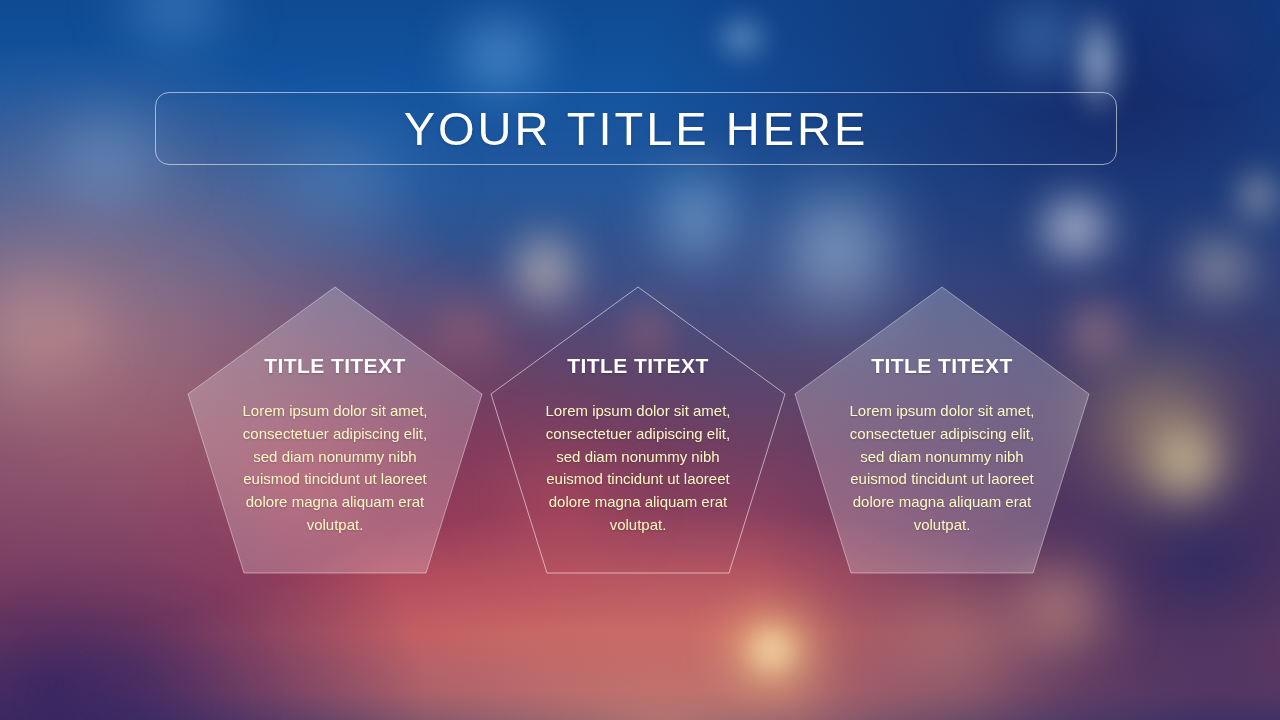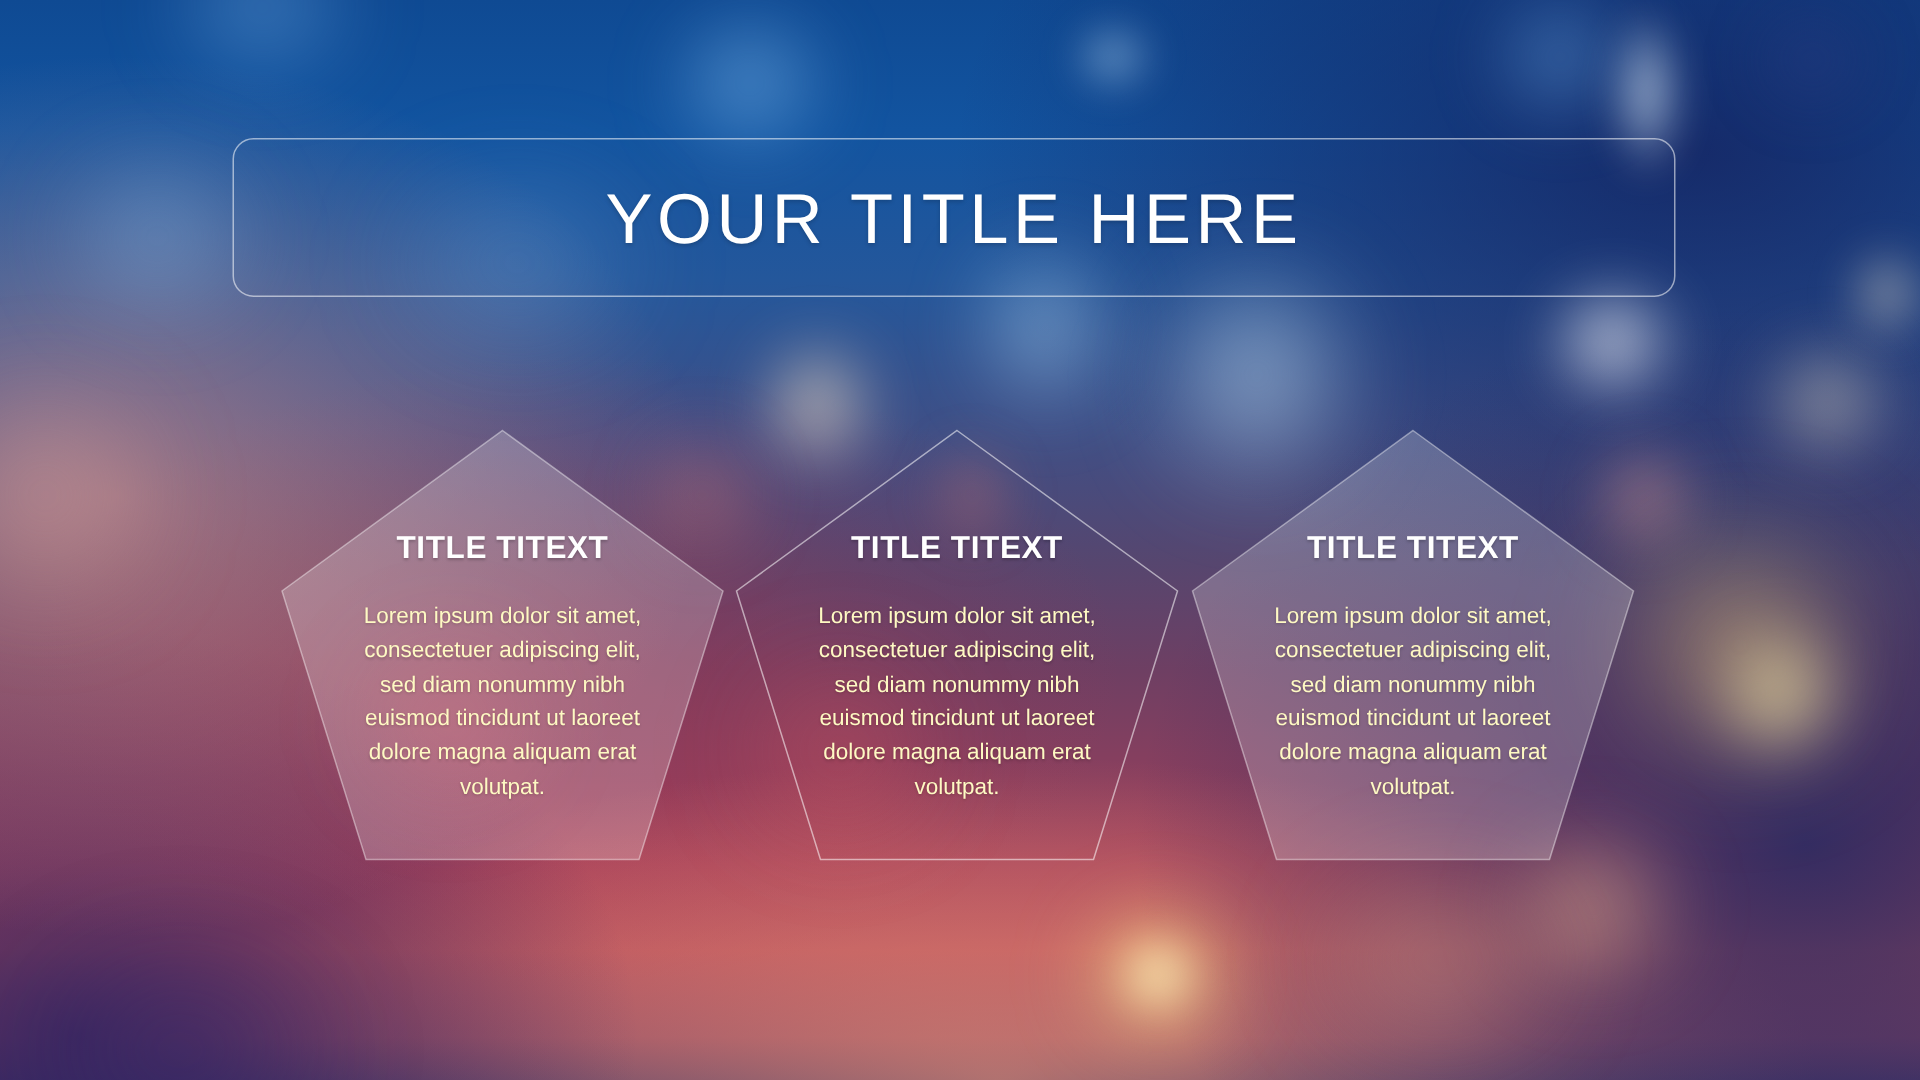--- a/index.html
+++ b/index.html
@@ -46,21 +46,21 @@
       radial-gradient(ellipse 760px 300px at 52% 100%, rgba(246,160,120,.55), rgba(246,160,120,0) 72%),
       radial-gradient(ellipse 520px 300px at 30% 62%, rgba(176,52,78,.40), rgba(176,52,78,0) 70%);
   }
 
   .bokeh { position:absolute; border-radius:50%; pointer-events:none; }
 
   
   .title-box {
     position:absolute;
     left:155px; top:92px;
-    width:962px; height:106px;
+    width:962px; height:73px;
     border:1px solid rgba(255,255,255,.55);
     border-radius:14px;
     display:flex; align-items:center; justify-content:center;
   }
   .title-text {
     color:#ffffff;
     font-size:47px;
     font-weight:300;
     letter-spacing:3px;
     line-height:1;

